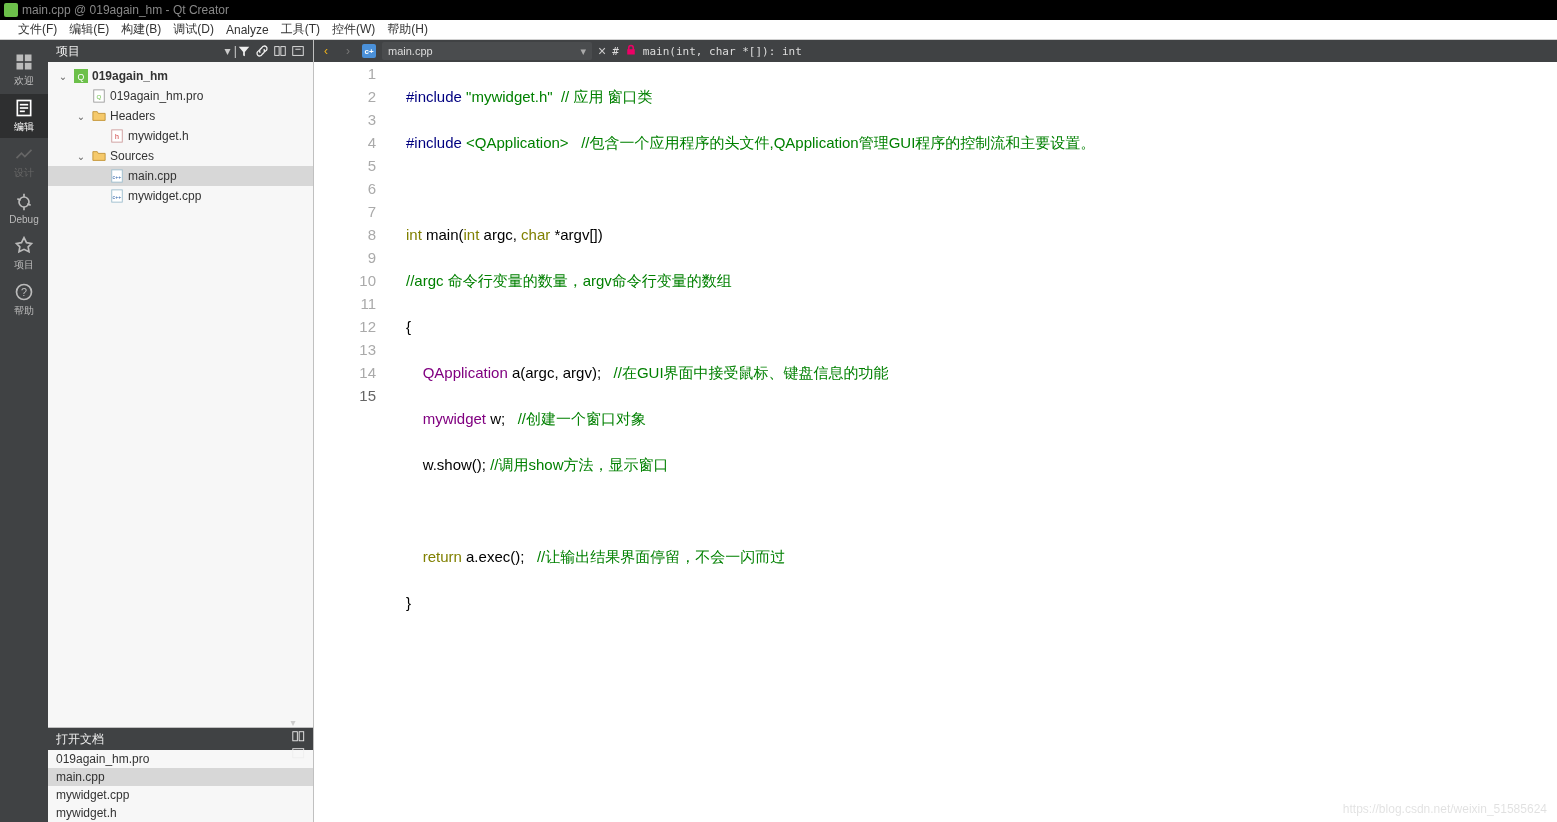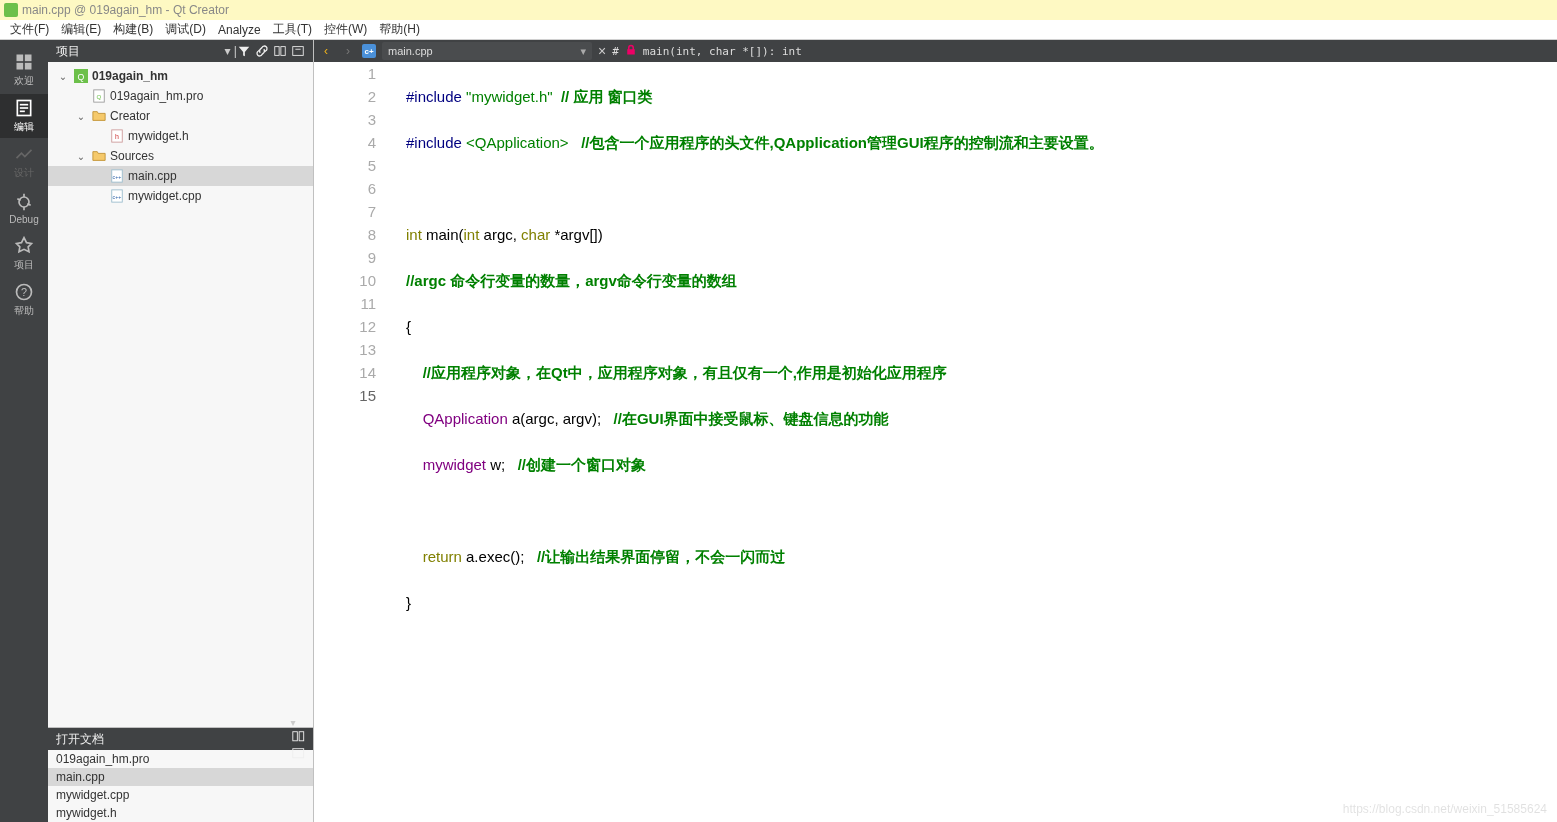--- a/index.html
+++ b/index.html
@@ -1,19 +1,19 @@
 <!DOCTYPE html>
 <html><head>
 <meta charset="utf-8">
 <style>
 * { margin: 0; padding: 0; box-sizing: border-box; font-family: "Microsoft YaHei", "SimSun", Arial, sans-serif; }
 body { width: 1557px; height: 822px; overflow: hidden; background: #fff; display: flex; flex-direction: column; }
-.titlebar { height: 20px; background: #fef9c3; display: flex; align-items: center; padding-left: 4px; font-size: 12px; color: #888; }
+.titlebar { height: 20px; background: #000000; display: flex; align-items: center; padding-left: 4px; font-size: 12px; color: #888; }
 .titlebar .qt-icon { width: 14px; height: 14px; background: #6cc04a; border-radius: 2px; margin-right: 4px; }
-.menubar { height: 20px; background: #fff; display: flex; align-items: center; padding: 0 4px; font-size: 12px; color: #333; border-bottom: 1px solid #d0d0d0;}
+.menubar { height: 20px; background: #fff; display: flex; align-items: center; padding: 0 12px; font-size: 12px; color: #333; border-bottom: 1px solid #d0d0d0;}
 .menubar span { padding: 0 6px; cursor: default; }
 .main { flex: 1; display: flex; overflow: hidden; }
 .leftbar { width: 48px; background: #404244; display: flex; flex-direction: column; align-items: center; padding-top: 8px; gap: 2px;}
 .leftbar .item { width: 48px; height: 44px; display: flex; flex-direction: column; align-items: center; justify-content: center; color: #bbb; font-size: 10px; cursor: pointer;}
 .leftbar .item.active { background: #2e2f30; color: #fff;}
 .leftbar .icon { width: 20px; height: 20px; margin-bottom: 2px; fill: currentColor; }
 .side-panel { width: 266px; background: #f7f7f7; display: flex; flex-direction: column; border-right: 1px solid #c0c0c0;}
 .side-header { height: 22px; background: #404244; color: #eee; font-size: 12px; display: flex; align-items: center; padding: 0 8px; justify-content: space-between;}
 .side-header .label { flex:1; }
 .side-header .icons { display:flex; gap:4px; }
@@ -44,21 +44,21 @@
 .editor-bar .close { cursor:pointer; color:#ccc; font-size:14px;}
 .code-area { flex:1; display:flex; overflow:auto; font-family: Consolas, "Courier New", monospace; font-size: 15px; line-height: 23px;}
 .gutter { width: 70px; text-align:right; padding-right: 8px; color:#aaa; background:#fff; user-select:none; position:relative;}
 .gutter .ln { height:23px; position:relative;}
 .gutter .cur { color:#666; font-weight:normal;}
 .foldcol { width: 18px; background:#fff;}
 .code { padding-left: 4px; white-space: pre; }
 .code .line { height:23px;}
 .tok-keyword { color:#808000; }
 .tok-type { color:#800080; }
-.tok-comment { color:#008000;font-weight:bold; }
+.tok-comment { color:#008000; }
 .tok-pp { color:#000080; }
 .tok-include { color:#008000;}
 .watermark { position:fixed; right:10px; bottom:6px; font-size:12px; color:rgba(0,0,0,0.12); font-family: Arial;}
 </style>
 </head>
 <body>
 
 <div class="titlebar">
   <span class="qt-icon"></span>
   <span>main.cpp @ 019again_hm - Qt Creator</span>
@@ -168,21 +168,21 @@
           </span>
         <span>019again_hm.pro</span>
       </div>
       <div class="tree-row d2">
         <span class="tw">⌄</span>
         <span class="ficon">
             <svg viewBox="0 0 16 16">
               <path d="M1 3h5l1 2h8v8H1z" fill="#f5c96b" stroke="#c09030"></path>
             </svg>
           </span>
-        <span>Creator</span>
+        <span>Headers</span>
       </div>
       <div class="tree-row d3">
         <span class="tw"></span>
         <span class="ficon">
             <svg viewBox="0 0 16 16">
               <rect x="2" y="1" width="12" height="14" fill="#fff" stroke="#c99"></rect>
               <text x="8" y="11" text-anchor="middle" font-size="8" fill="#c33">h</text>
             </svg>
           </span>
         <span>mywidget.h</span>
@@ -277,23 +277,23 @@
         <div class="ln cur">15</div>
       </div>
       <div class="foldcol"></div>
       <div class="code">
 <div class="line"><span class="tok-pp">#include</span><span class="tok-include"> "mywidget.h"</span><span class="tok-comment">  // 应用 窗口类</span></div>
 <div class="line"><span class="tok-pp">#include</span><span class="tok-include"> &lt;QApplication&gt;</span><span class="tok-comment">   //包含一个应用程序的头文件,QApplication管理GUI程序的控制流和主要设置。</span></div>
 <div class="line"><span></span></div>
 <div class="line"><span class="tok-keyword">int</span><span> main(</span><span class="tok-keyword">int</span><span> argc, </span><span class="tok-keyword">char</span><span> *argv[])</span></div>
 <div class="line"><span class="tok-comment">//argc 命令行变量的数量，argv命令行变量的数组</span></div>
 <div class="line"><span>{</span></div>
-<div class="line"><span class="tok-comment">    //应用程序对象，在Qt中，应用程序对象，有且仅有一个,作用是初始化应用程序</span></div>
 <div class="line"><span class="tok-type">    QApplication</span><span> a(argc, argv);   </span><span class="tok-comment">//在GUI界面中接受鼠标、键盘信息的功能</span></div>
 <div class="line"><span class="tok-type">    mywidget</span><span> w;   </span><span class="tok-comment">//创建一个窗口对象</span></div>
+<div class="line"><span>    w.show(); </span><span class="tok-comment">//调用show方法，显示窗口</span></div>
 <div class="line"><span></span></div>
 <div class="line"><span class="tok-keyword">    return</span><span> a.exec();   </span><span class="tok-comment">//让输出结果界面停留，不会一闪而过</span></div>
 <div class="line"><span>}</span></div>
 <div class="line"><span></span></div>
       </div>
     </div>
   </div>
 </div>
 
 <div class="watermark">https://blog.csdn.net/weixin_51585624</div>

